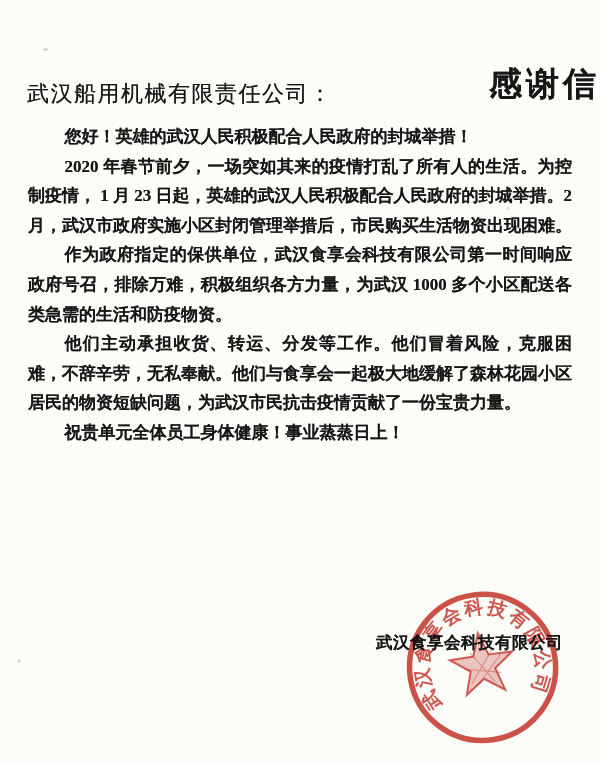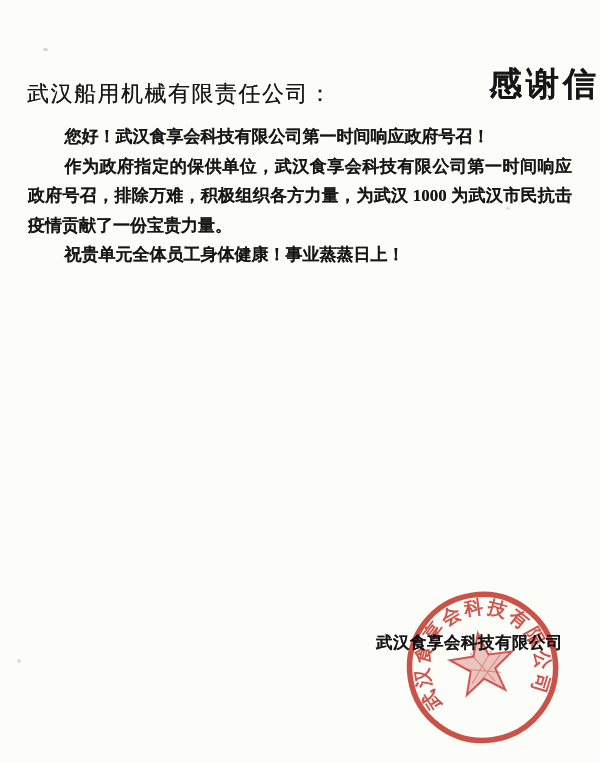--- a/index.html
+++ b/index.html
@@ -63,22 +63,24 @@
 </head>
 <body>
 
 <div class="page">
 
   <h1 class="title">感谢信</h1>
 
   <div class="recipient">武汉船用机械有限责任公司：</div>
 
   <div class="letter-body">
-    <p>您好！武汉食享会科技有限公司第一时间响应政府号召！</p>
-    <p>作为政府指定的保供单位，武汉食享会科技有限公司第一时间响应政府号召，排除万难，积极组织各方力量，为武汉 1000 为武汉市民抗击疫情贡献了一份宝贵力量。</p>
+    <p>您好！英雄的武汉人民积极配合人民政府的封城举措！</p>
+    <p>2020 年春节前夕，一场突如其来的疫情打乱了所有人的生活。为控制疫情， 1 月 23 日起，英雄的武汉人民积极配合人民政府的封城举措。2 月，武汉市政府实施小区封闭管理举措后，市民购买生活物资出现困难。</p>
+    <p>作为政府指定的保供单位，武汉食享会科技有限公司第一时间响应政府号召，排除万难，积极组织各方力量，为武汉 1000 多个小区配送各类急需的生活和防疫物资。</p>
+    <p>他们主动承担收货、转运、分发等工作。他们冒着风险，克服困难，不辞辛劳，无私奉献。他们与食享会一起极大地缓解了森林花园小区居民的物资短缺问题，为武汉市民抗击疫情贡献了一份宝贵力量。</p>
     <p>祝贵单元全体员工身体健康！事业蒸蒸日上！</p>
   </div>
 
   <div class="sig-company">武汉食享会科技有限公司</div>
 
   <svg class="seal" viewBox="0 0 164 160" xmlns="http://www.w3.org/2000/svg">
     <defs>
       <path id="sealArc" d="M 38.3 111.5 A 54 54 0 1 1 126.7 111.5" fill="none"></path>
     </defs>
 

